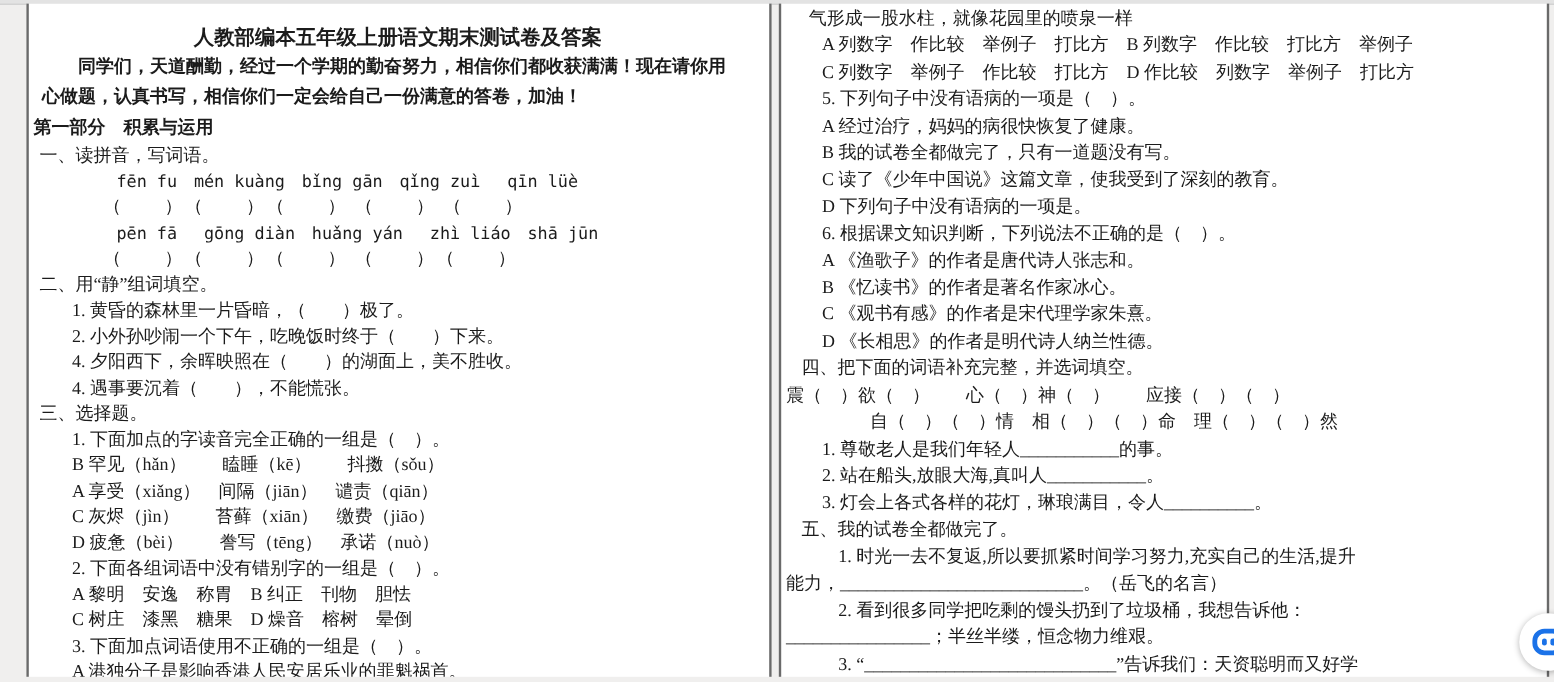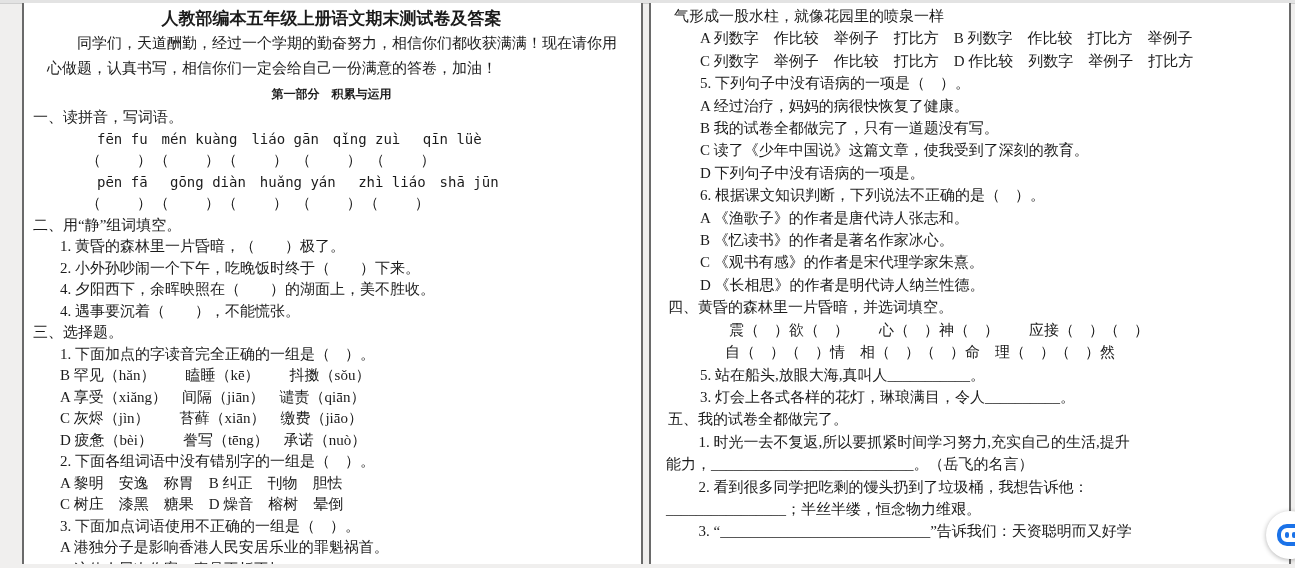--- a/index.html
+++ b/index.html
@@ -7,58 +7,58 @@
     width:1295px;height:568px;overflow:hidden;position:relative;
     background:#f0efee;
     font-family:"Liberation Serif","DejaVu Serif",serif;
   }
   .topstrip{position:absolute;top:0;left:0;width:1295px;height:3px;background:#e3e3e3;border-bottom:1px solid #cfcfcf}
   .page{
     position:absolute;top:3px;height:561px;background:#ffffff;
     border-left:2px solid #6a6a6a;border-right:2px solid #6a6a6a;
     box-sizing:border-box;overflow:hidden;color:#1b1b1b;font-size:15px;
   }
-  .p1{left:22px;width:621px;padding:1px 6px 0 4px;line-height:21.5px}
+  .p1{left:22px;width:621px;padding:14px 6px 0 4px;line-height:21.5px}
   .p2{left:649px;width:642px;padding:2px 6px 0 4px;line-height:22.4px}
   .doc-title{font-family:"Liberation Sans",sans-serif;font-weight:bold;font-size:17px;text-align:center;line-height:24px;margin-top:3px}
-  .intro{font-weight:normal;line-height:25px;margin-left:19px}
+  .intro{font-weight:bold;line-height:25px;margin-left:7px}
   .indent2{text-indent:2em}
-  .part{font-family:"Liberation Sans",sans-serif;font-weight:bold;font-size:12px;text-align:center;line-height:26px}
+  .part{font-family:"Liberation Sans",sans-serif;font-weight:bold;font-size:15px;text-align:left;line-height:26px}
   .p1 .sec{margin-left:5px}
   .p1 .item{margin-left:32px}
   .p1 .py{margin-left:69px;font-family:"DejaVu Sans Mono",monospace;font-size:14px}
   .p1 .pr{margin-left:58px;letter-spacing:2px}
   .p2 .cont{margin-left:19px}
   .p2 .sec{margin-left:13px}
-  .p2 .opt{margin-left:45px}
-  .p2 .idiom1{margin-left:74px}
+  .p2 .opt{margin-left:30px}
+  .p2 .idiom1{}
   .p2 .idiom2{margin-left:70px}
   .p2 .pfirst{text-indent:2.9em}
-  .p2 .pcont{margin-left:11px}
+  .p2 .pcont{margin-left:0}
   .fab{
     position:absolute;top:511px;left:1266px;width:48px;height:48px;background:#fff;border-radius:50%;
     box-shadow:0 1px 5px rgba(0,0,0,.30);display:flex;align-items:center;justify-content:center;cursor:pointer;z-index:5;
   }
   .fab-glyph{width:27px;height:22px;border:4px solid #1b72e8;border-radius:10px;box-sizing:border-box;
     display:flex;align-items:center;justify-content:center;gap:3px;background:#fff}
   .fab-glyph .dot{width:4px;height:6px;background:#1b72e8;border-radius:2px}
 </style>
 </head>
 <body>
 
 <div class="topstrip"></div>
 
 <div class="page p1">
   <div class="doc-title">人教部编本五年级上册语文期末测试卷及答案</div>
   <div class="intro indent2">同学们，天道酬勤，经过一个学期的勤奋努力，相信你们都收获满满！现在请你用</div>
   <div class="intro">心做题，认真书写，相信你们一定会给自己一份满意的答卷，加油！</div>
   <div class="part">第一部分　积累与运用</div>
 
   <div class="sec">一、读拼音，写词语。</div>
-  <div class="py">fēn fu　mén kuàng　liáo gān　qǐng zuì　 qīn lüè</div>
+  <div class="py">fēn fu　mén kuàng　bǐng gān　qǐng zuì　 qīn lüè</div>
   <div class="pr">（　　）（　　）（　　） （　　） （　　）</div>
   <div class="py">pēn fā　 gōng diàn　huǎng yán　 zhì liáo　shā jūn</div>
   <div class="pr">（　　）（　　）（　　） （　　）（　　）</div>
 
   <div class="sec">二、用“静”组词填空。</div>
   <div class="item">1. 黄昏的森林里一片昏暗，（　　）极了。</div>
   <div class="item">2. 小外孙吵闹一个下午，吃晚饭时终于（　　）下来。</div>
   <div class="item">4. 夕阳西下，余晖映照在（　　）的湖面上，美不胜收。</div>
   <div class="item">4. 遇事要沉着（　　），不能慌张。</div>
 
@@ -84,24 +84,25 @@
   <div class="opt">A 经过治疗，妈妈的病很快恢复了健康。</div>
   <div class="opt">B 我的试卷全都做完了，只有一道题没有写。</div>
   <div class="opt">C 读了《少年中国说》这篇文章，使我受到了深刻的教育。</div>
   <div class="opt">D 下列句子中没有语病的一项是。</div>
   <div class="opt">6. 根据课文知识判断，下列说法不正确的是（　）。</div>
   <div class="opt">A 《渔歌子》的作者是唐代诗人张志和。</div>
   <div class="opt">B 《忆读书》的作者是著名作家冰心。</div>
   <div class="opt">C 《观书有感》的作者是宋代理学家朱熹。</div>
   <div class="opt">D 《长相思》的作者是明代诗人纳兰性德。</div>
 
-  <div class="sec">四、黄昏的森林里一片昏暗，并选词填空。</div>
+  <div class="sec">四、把下面的词语补充完整，并选词填空。</div>
   <div class="idiom1">震（　）欲（　）　　心（　）神（　）　　应接（　）（　）</div>
   <div class="idiom2">自（　）（　）情　相（　）（　）命　理（　）（　）然</div>
-  <div class="opt">5. 站在船头,放眼大海,真叫人___________。</div>
+  <div class="opt">1. 尊敬老人是我们年轻人___________的事。</div>
+  <div class="opt">2. 站在船头,放眼大海,真叫人___________。</div>
   <div class="opt">3. 灯会上各式各样的花灯，琳琅满目，令人__________。</div>
 
   <div class="sec">五、我的试卷全都做完了。</div>
   <div class="pfirst">1. 时光一去不复返,所以要抓紧时间学习努力,充实自己的生活,提升</div>
   <div class="pcont">能力，___________________________。（岳飞的名言）</div>
   <div class="pfirst">2. 看到很多同学把吃剩的馒头扔到了垃圾桶，我想告诉他：</div>
   <div class="pcont">________________；半丝半缕，恒念物力维艰。</div>
   <div class="pfirst">3. “____________________________”告诉我们：天资聪明而又好学</div>
 
 </div>

